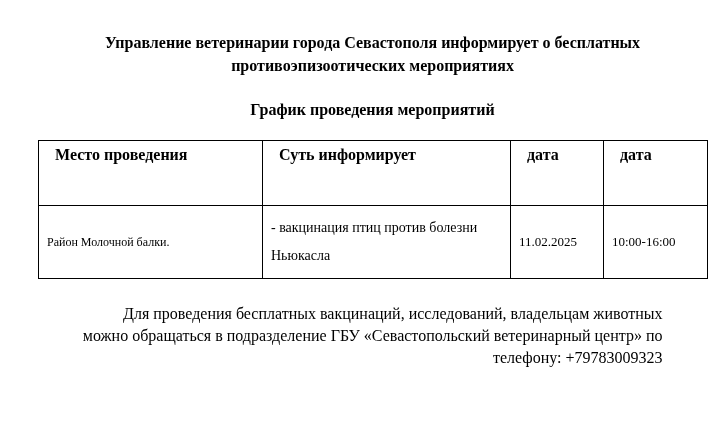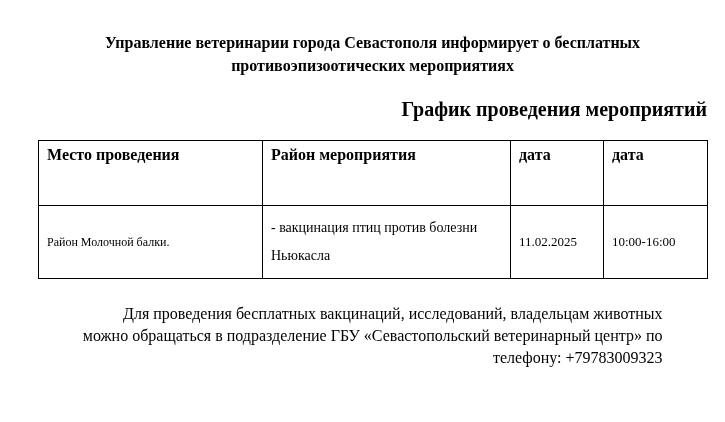--- a/index.html
+++ b/index.html
@@ -24,43 +24,43 @@
   }
   .doc-title {
     font-size: 16px;
     line-height: 23px;
     font-weight: bold;
     text-align: center;
     max-width: 570px;
     margin: 0 auto;
   }
   .doc-subtitle {
-    font-size: 20px;
+    font-size: 16px;
     line-height: 23px;
     font-weight: bold;
-    text-align: right;
+    text-align: center;
     margin-top: 21px;
   }
   table.schedule {
     border-collapse: collapse;
     table-layout: fixed;
     width: 669px;
     margin-top: 19px;
   }
   table.schedule th,
   table.schedule td {
     border: 1px solid #000000;
     background: #ffffff;
   }
   table.schedule th {
     font-size: 16px;
     font-weight: bold;
     text-align: left;
     vertical-align: top;
-    padding: 5px 8px;
+    padding: 5px 16px;
     height: 65px;
   }
   table.schedule td {
     height: 73px;
     vertical-align: middle;
     padding: 2px 8px;
   }
   td.cell-place {
     font-size: 12px;
     line-height: 19px;
@@ -94,21 +94,21 @@
     <table class="schedule">
       <colgroup>
         <col style="width:224px">
         <col style="width:248px">
         <col style="width:93px">
         <col style="width:104px">
       </colgroup>
       <thead>
         <tr>
           <th>Место проведения</th>
-          <th>Район мероприятия</th>
+          <th>Суть информирует</th>
           <th>дата</th>
           <th>дата</th>
         </tr>
       </thead>
       <tbody>
         <tr>
           <td class="cell-place">Район Молочной балки.</td>
           <td class="cell-event">- вакцинация птиц против болезни Ньюкасла</td>
           <td class="cell-date">11.02.2025</td>
           <td class="cell-time">10:00-16:00</td>

